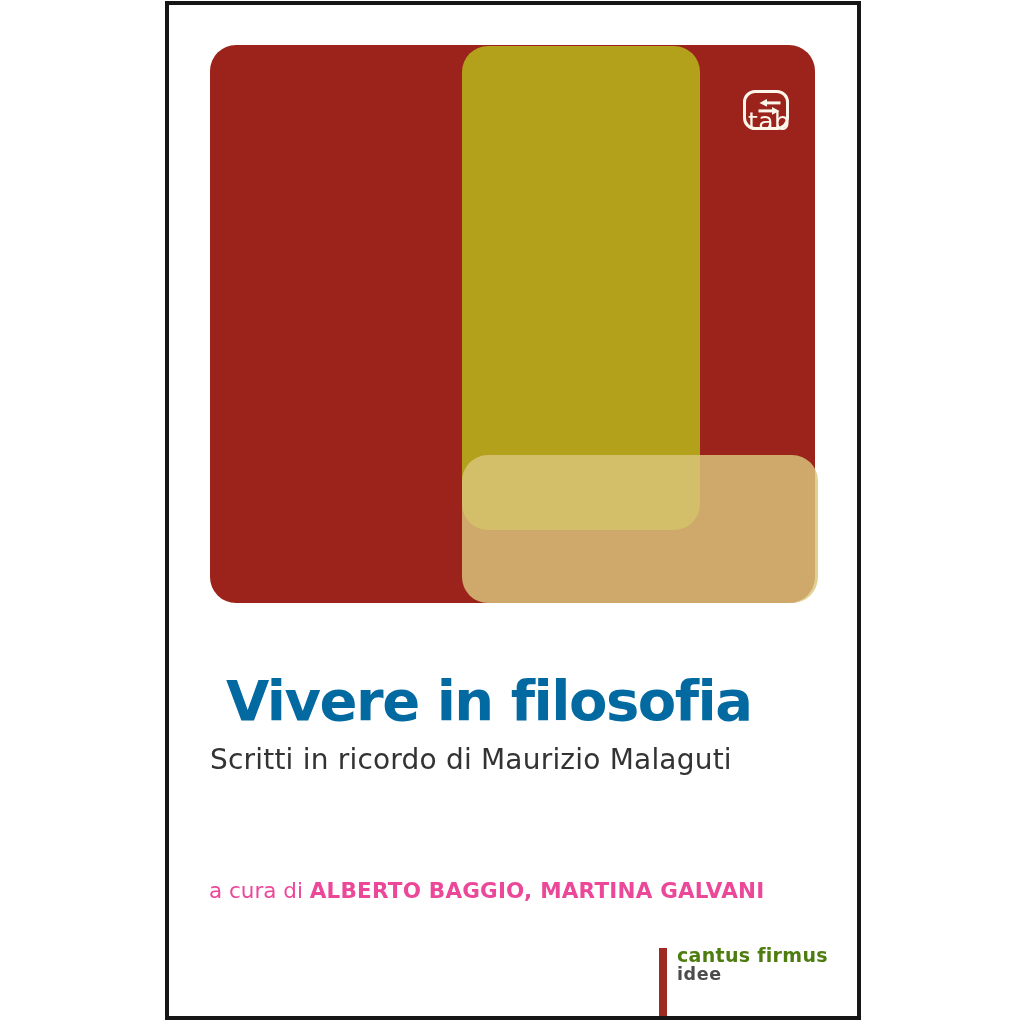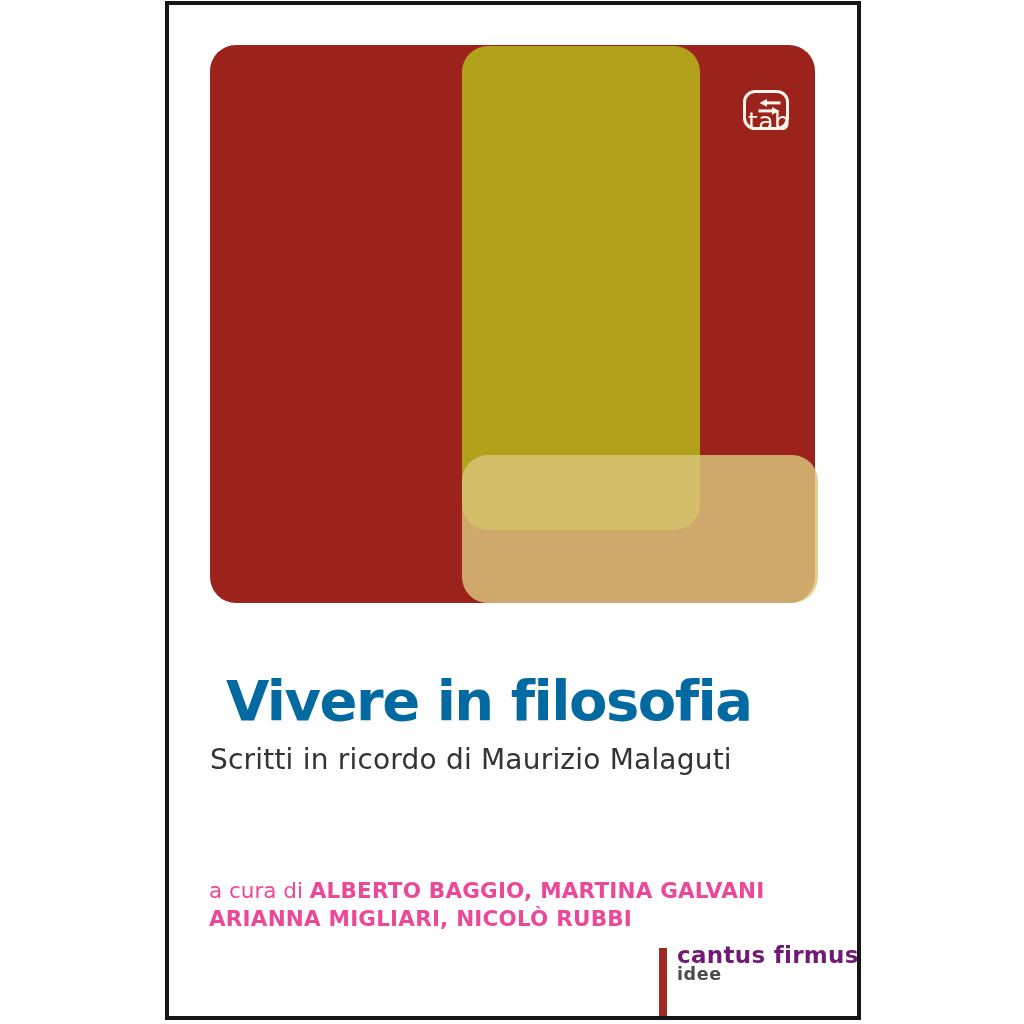--- a/index.html
+++ b/index.html
@@ -102,25 +102,25 @@
     left: 490px; top: 943px;
     width: 8px; height: 68px;
     background: #9e2a22;
   }
   .series {
     position: absolute;
     left: 508px; top: 941px;
     white-space: nowrap;
   }
   .series-name {
-    font-size: 23px;
+    font-size: 19px;
     font-weight: 700;
     letter-spacing: 0.3px;
     line-height: 19px;
-    color: #701a75;
+    color: #4d7c0f;
   }
   .series-sub {
     font-size: 17.5px;
     font-weight: 700;
     letter-spacing: 0.6px;
     line-height: 19px;
     color: #4c4c4c;
   }
 </style>
 </head>
@@ -144,21 +144,20 @@
       </svg>
       <span class="tab-text">tab</span>
     </div>
 
     <h1 class="title">Vivere in filosofia</h1>
 
     <div class="subtitle">Scritti in ricordo di Maurizio Malaguti</div>
 
     <div class="editors">
       <div><span>a cura di </span><span class="names">ALBERTO BAGGIO, MARTINA GALVANI</span></div>
-      <div><span class="names">ARIANNA MIGLIARI, NICOLÒ RUBBI</span></div>
     </div>
 
     <div class="series-bar"></div>
     <div class="series">
       <div class="series-name">cantus firmus</div>
       <div class="series-sub">idee</div>
     </div>
 
   </div>
 </div>

